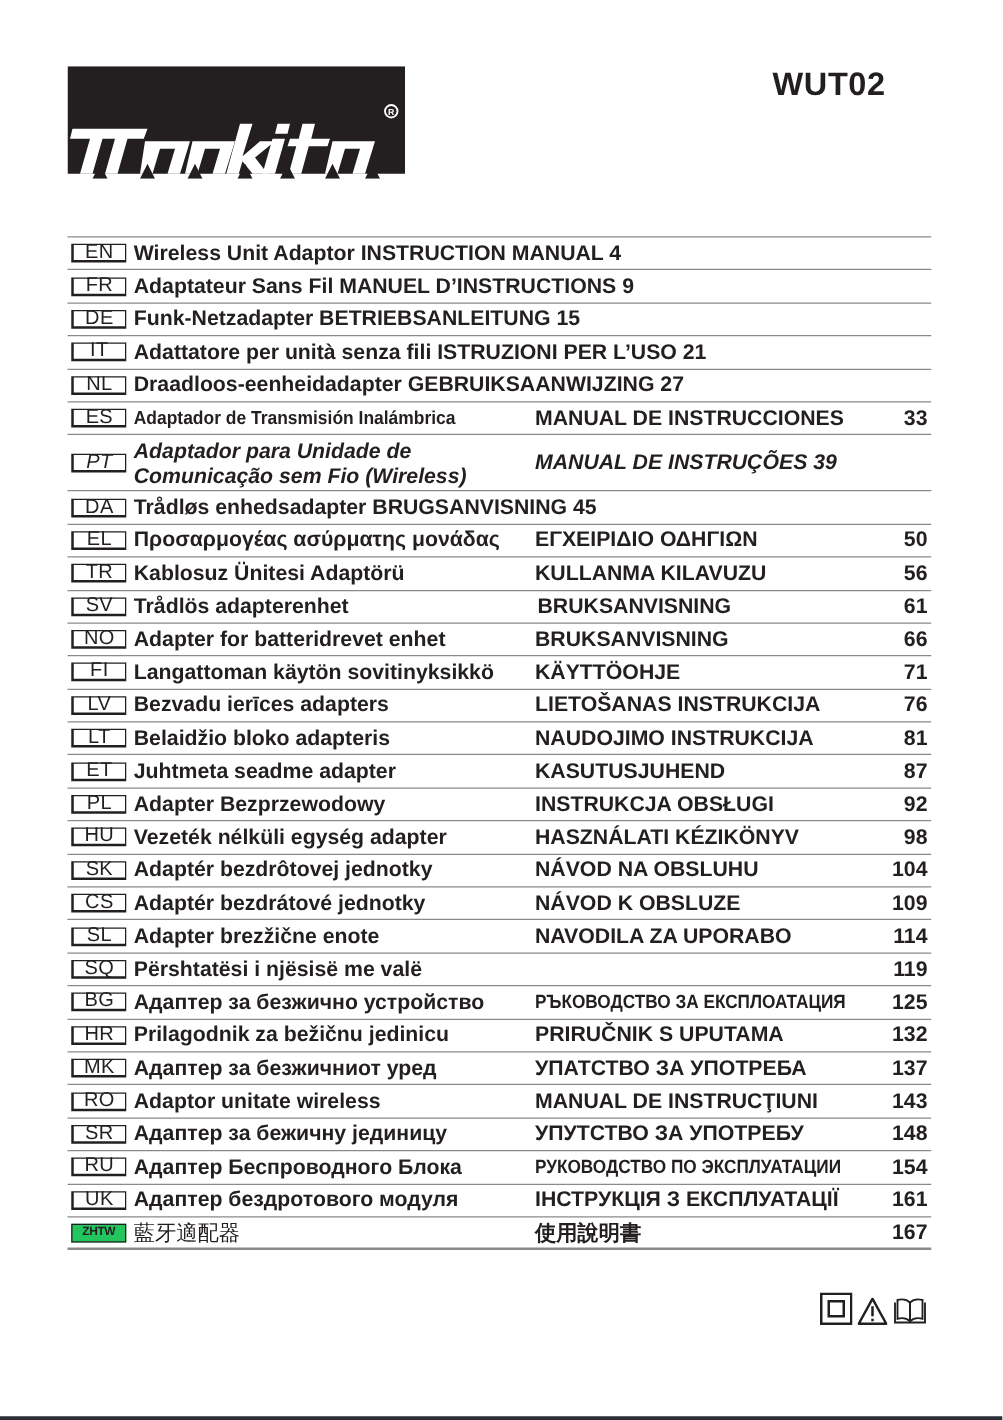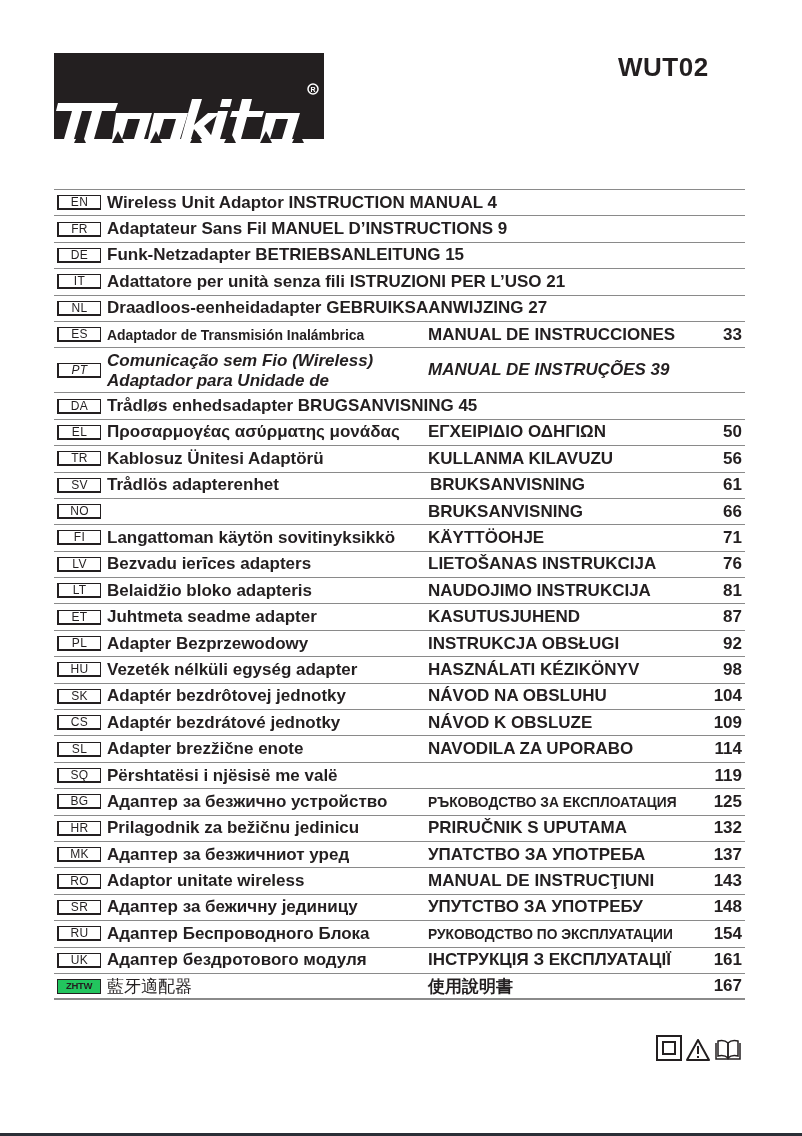--- a/index.html
+++ b/index.html
@@ -25,21 +25,21 @@
       position: relative; display: flex; align-items: center;
       height: 26.4px; border-bottom: 1.5px solid #8a8a8a;
       font-weight: bold; font-size: 17px; white-space: nowrap;
     }
     .row.tall { height: 45px; font-style: italic; }
     .row.last { border-bottom: 2px solid #8a8a8a; }
 
     .code {
       flex: 0 0 auto; width: 44px; height: 15px; margin-left: 3px; margin-right: 8px;
       border: 1.5px solid #231f20; border-left-width: 2px; border-bottom-width: 2px;
-      font-size: 12px; font-weight: normal; line-height: 12px; text-align: center;
+      font-size: 16px; font-weight: normal; line-height: 12px; text-align: center;
       color: #231f20; letter-spacing: 0.3px;
     }
     .code.zh {
       font-size: 9.5px; letter-spacing: -0.3px; background: #22c55e;
       border-width: 1.5px; font-weight: bold;
     }
     .name { position: absolute; left: 53px; }
     .name.cond { font-size: 15px; transform: scaleX(0.93); transform-origin: left center; }
     .name.two { line-height: 20px; top: 3px; }
     .title { position: absolute; left: 374px; }
@@ -113,22 +113,22 @@
   </div>
   <div class="row">
     <span class="code">ES</span>
     <span class="name cond">Adaptador de Transmisión Inalámbrica</span>
     <span class="title">MANUAL DE INSTRUCCIONES</span>
     <span class="page">33</span>
   </div>
   <div class="row tall">
     <span class="code">PT</span>
     <span class="name two">
+      <span style="display:block">Adaptador para Unidade de</span>
       <span style="display:block">Comunicação sem Fio (Wireless)</span>
-      <span style="display:block">Adaptador para Unidade de</span>
     </span>
     <span class="title">MANUAL DE INSTRUÇÕES 39</span>
   </div>
   <div class="row">
     <span class="code">DA</span>
     <span class="full">Trådløs enhedsadapter BRUGSANVISNING 45</span>
   </div>
   <div class="row">
     <span class="code">EL</span>
     <span class="name">Προσαρμογέας ασύρματης μονάδας</span>
@@ -142,20 +142,21 @@
     <span class="page">56</span>
   </div>
   <div class="row">
     <span class="code">SV</span>
     <span class="name">Trådlös adapterenhet</span>
     <span class="title t2">BRUKSANVISNING</span>
     <span class="page">61</span>
   </div>
   <div class="row">
     <span class="code">NO</span>
+    <span class="name">Adapter for batteridrevet enhet</span>
     <span class="title">BRUKSANVISNING</span>
     <span class="page">66</span>
   </div>
   <div class="row">
     <span class="code">FI</span>
     <span class="name">Langattoman käytön sovitinyksikkö</span>
     <span class="title">KÄYTTÖOHJE</span>
     <span class="page">71</span>
   </div>
   <div class="row">

